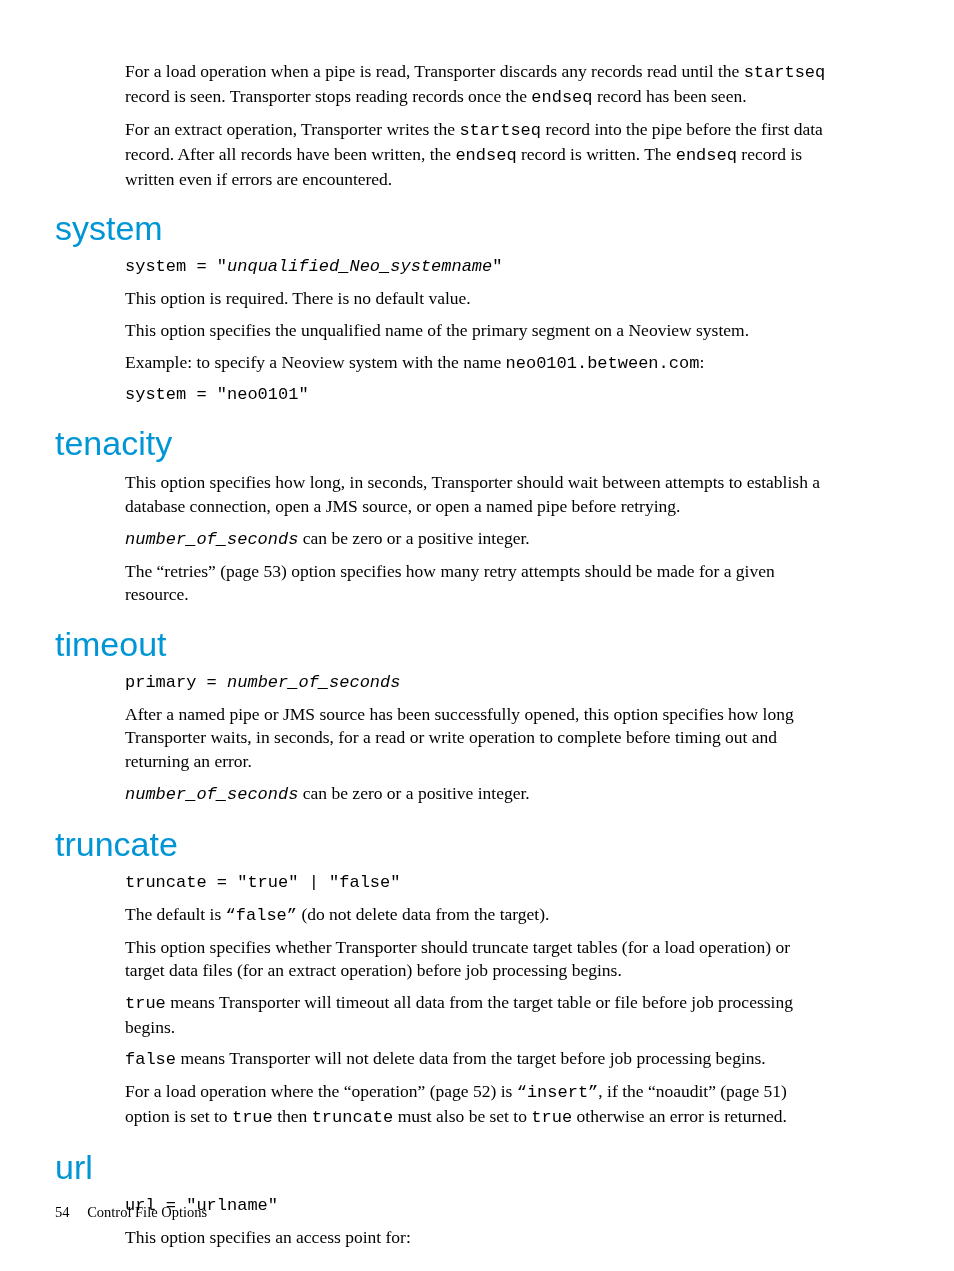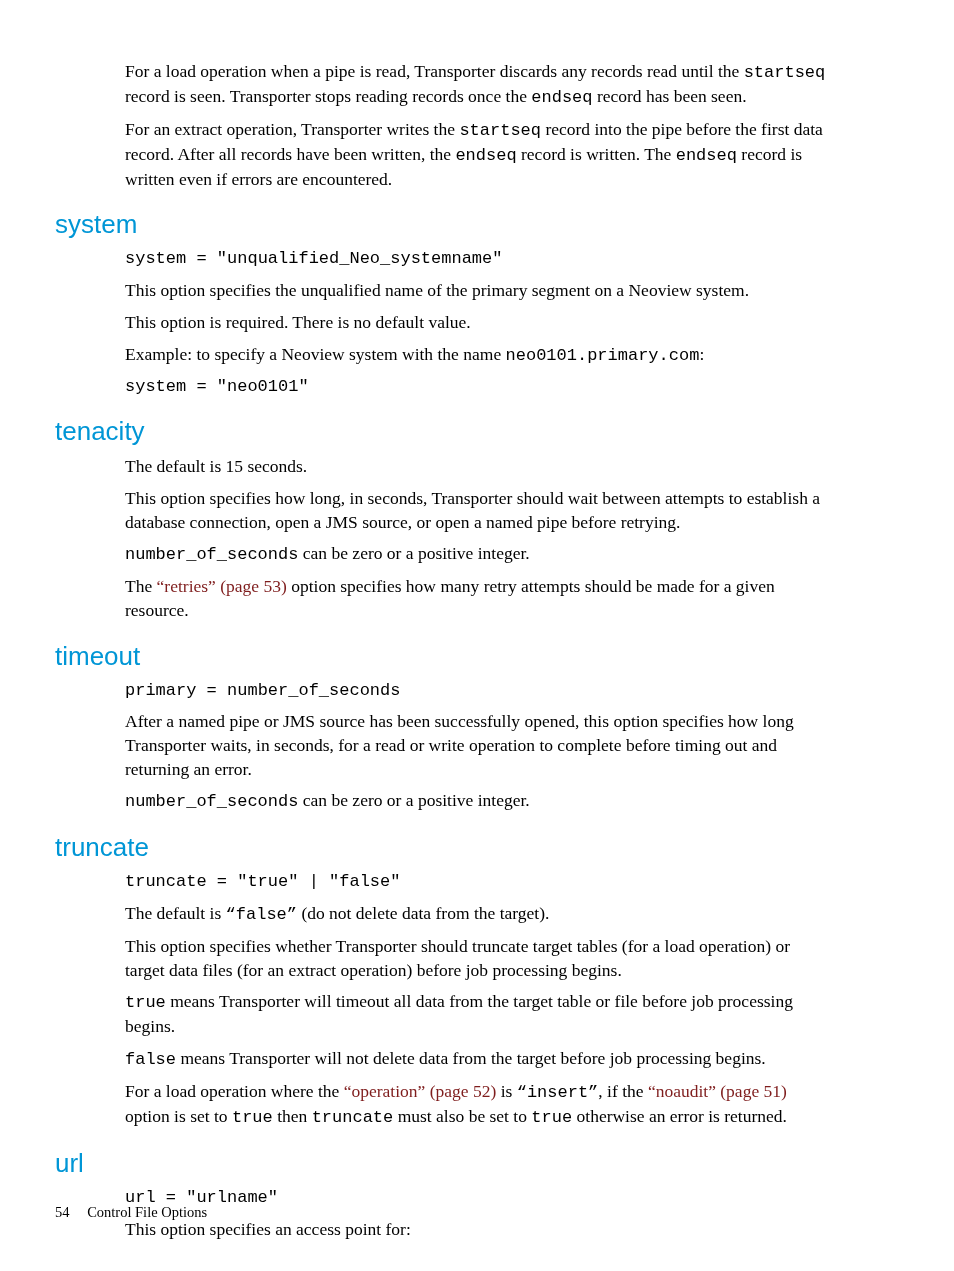--- a/index.html
+++ b/index.html
@@ -27,31 +27,32 @@
     margin: 0 0 8px 0;
     font-size: 17.5px;
     line-height: 1.35;
     text-align: left;
   }
   .code {
     font-family: "Courier New", Courier, monospace;
     font-size: 17px;
   }
   .italic {
+    font-style: italic;
   }
   h2.section {
     font-family: "Trebuchet MS", "Lucida Sans", Arial, sans-serif;
     font-weight: normal;
     color: #0096d6;
-    font-size: 26px;
+    font-size: 34px;
     margin: 18px 0 8px 0;
     letter-spacing: 0px;
   }
   a.xref {
-    color: #7f1d1d;
+    color: #000000;
     text-decoration: none;
     text-align: right;
   }
   .footer {
     position: absolute;
     bottom: 50px;
     left: 55px;
     font-size: 14.5px;
     font-family: "Palatino Linotype", "Book Antiqua", Palatino, Georgia, serif;
   }
@@ -69,31 +70,30 @@
     <p>
       <span>For an extract operation, Transporter writes the </span><span class="code">startseq</span><span> record into the pipe before the first data record. After all records have been written, the </span><span class="code">endseq</span><span> record is written. The </span><span class="code">endseq</span><span> record is written even if errors are encountered.</span>
     </p>
   </div>
 
   <h2 class="section">system</h2>
   <div class="body-block">
     <p class="code">
       <span>system = "</span><span class="italic">unqualified_Neo_systemname</span><span>"</span>
     </p>
+    <p>This option is required. There is no default value.</p>
     <p>This option specifies the unqualified name of the primary segment on a Neoview system.</p>
-    <p>This option is required. There is no default value.</p>
     <p>
-      <span>Example: to specify a Neoview system with the name </span><span class="code">neo0101.primary.com</span><span>:</span>
+      <span>Example: to specify a Neoview system with the name </span><span class="code">neo0101.between.com</span><span>:</span>
     </p>
     <p class="code">system = "neo0101"</p>
   </div>
 
   <h2 class="section">tenacity</h2>
   <div class="body-block">
-    <p>The default is 15 seconds.</p>
     <p>This option specifies how long, in seconds, Transporter should wait between attempts to establish a database connection, open a JMS source, or open a named pipe before retrying.</p>
     <p>
       <span class="code italic">number_of_seconds</span><span> can be zero or a positive integer.</span>
     </p>
     <p>
       <span>The </span><a href="#" class="xref">“retries” (page 53)</a><span> option specifies how many retry attempts should be made for a given resource.</span>
     </p>
   </div>
 
   <h2 class="section">timeout</h2>

